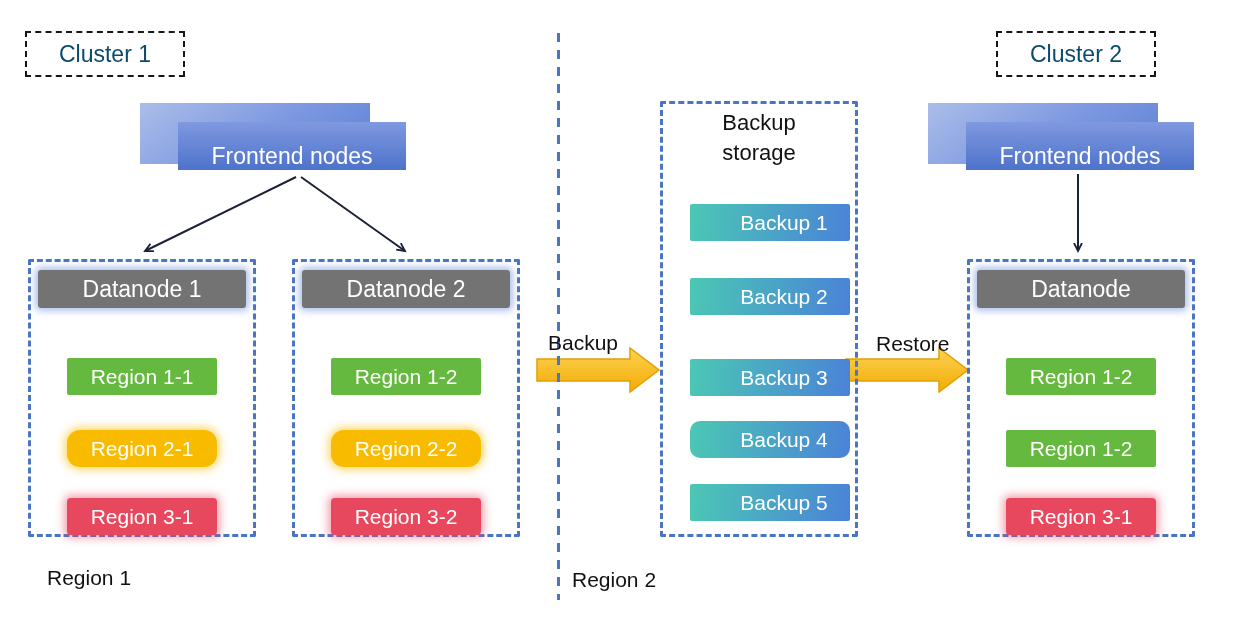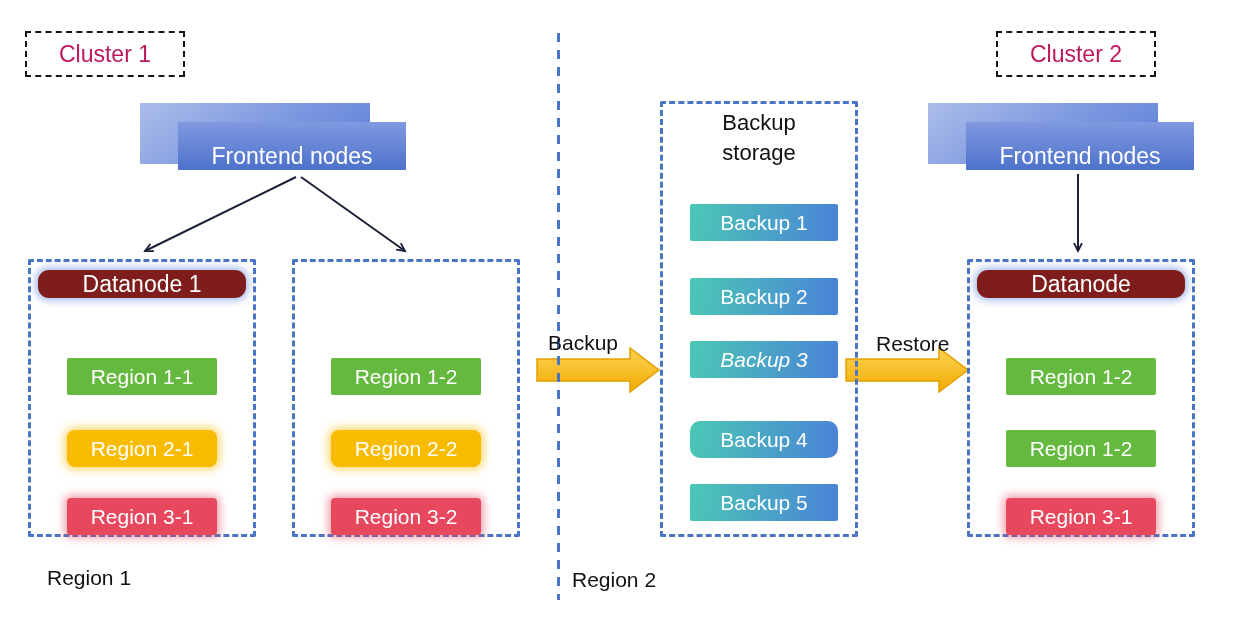--- a/index.html
+++ b/index.html
@@ -28,21 +28,21 @@
     left: 557px; top: 33px;
     width: 3px; height: 567px;
     background: repeating-linear-gradient(to bottom, #4a74c4 0px, #4a74c4 9px, transparent 9px, transparent 17px);
   }
   
   .cluster-tag {
     position: absolute;
     width: 156px; height: 42px;
     border: 2px dashed #161616;
     display: flex; align-items: center; justify-content: center;
-    font-size: 23px; color: #be185d;
+    font-size: 23px; color: #0c4a6e;
   }
   .cluster-tag.c1 { left: 25px; top: 31px; }
   .cluster-tag.c2 { left: 996px; top: 31px; }
   
   .fe-stack { position: absolute; }
   .fe-stack.fe1 { left: 140px; top: 103px; width: 266px; height: 68px; }
   .fe-stack.fe2 { left: 928px; top: 103px; width: 266px; height: 68px; }
   .fe-back {
     position: absolute; left: 0; top: 0;
     width: 230px; height: 61px;
@@ -60,67 +60,67 @@
     position: absolute;
     width: 222px; height: 272px;
     border: 3px dashed #4a74c4;
     border-radius: 2px;
   }
   .dn.dn1 { left: 28px;  top: 259px; }
   .dn.dn2 { left: 292px; top: 259px; }
   .dn.dn3 { left: 967px; top: 259px; }
   .dn-header {
     position: absolute;
-    left: 7px; right: 7px; top: 8px; height: 28px;
-    background: #7f1d1d;
-    border-radius: 11px;
+    left: 7px; right: 7px; top: 8px; height: 38px;
+    background: #737373;
+    border-radius: 3px;
     box-shadow: 0 0 7px 3px rgba(130, 162, 226, 0.65);
     display: flex; align-items: center; justify-content: center;
     color: #ffffff; font-size: 23px;
   }
   
   .region {
     position: absolute;
     left: 36px; width: 150px; height: 37px;
     display: flex; align-items: center; justify-content: center;
     color: #ffffff; font-size: 21px;
     border-radius: 2px;
     margin-top: 16px;
   }
   .region.r1 { top: 80px; }
   .region.r2 { top: 152px; }
   .region.r3 { top: 220px; }
   .region.green  { background: #66b93f; }
-  .region.yellow { background: #f8bb00; box-shadow: 0 0 9px 3px rgba(248, 187, 0, 0.55); border-radius: 8px; }
+  .region.yellow { background: #f8bb00; box-shadow: 0 0 9px 3px rgba(248, 187, 0, 0.55); border-radius: 13px; }
   .region.red    { background: #e8485e; box-shadow: 0 0 9px 3px rgba(232, 72, 94, 0.5);  border-radius: 4px; }
   
   .backup-storage {
     position: absolute;
     left: 660px; top: 101px;
     width: 192px; height: 430px;
     border: 3px dashed #4a74c4;
     border-radius: 2px;
   }
   .bs-title {
     margin: 4px auto 0 auto;
     width: 120px;
     text-align: center;
     font-size: 22px; line-height: 1.35; color: #111;
   }
   .backup-item {
     position: absolute;
-    left: 27px; width: 148px; height: 37px;
+    left: 27px; width: 132px; height: 37px;
     background: linear-gradient(97deg, #4bc8b4 0%, #4a82d8 100%);
     border-radius: 2px;
     display: flex; align-items: center; justify-content: center;
-    color: #ffffff; font-size: 21px;
+    color: #ffffff; font-size: 21px; padding-left: 28px;
   }
   .backup-item.b1 { top: 100px; }
   .backup-item.b2 { top: 174px; }
-  .backup-item.b3 { top: 237px; font-style: italic; }
+  .backup-item.b3 { top: 255px; }
   .backup-item.b4 { top: 317px; border-radius: 10px; }
   .backup-item.b5 { top: 380px; }
   
   .flow-label {
     position: absolute;
     font-size: 21px; color: #111;
   }
   .flow-label.backup  { left: 548px; top: 331px; }
   .flow-label.restore { left: 876px; top: 332px; }
   
@@ -167,20 +167,21 @@
   </div>
 
   <div class="dn dn1">
     <div class="dn-header">Datanode 1</div>
     <div class="region r1 green">Region 1-1</div>
     <div class="region r2 yellow">Region 2-1</div>
     <div class="region r3 red">Region 3-1</div>
   </div>
 
   <div class="dn dn2">
+    <div class="dn-header">Datanode 2</div>
     <div class="region r1 green">Region 1-2</div>
     <div class="region r2 yellow">Region 2-2</div>
     <div class="region r3 red">Region 3-2</div>
   </div>
 
   <div class="flow-label backup">Backup</div>
   <div class="flow-label restore">Restore</div>
 
   <div class="backup-storage">
     <div class="bs-title">Backup storage</div>

